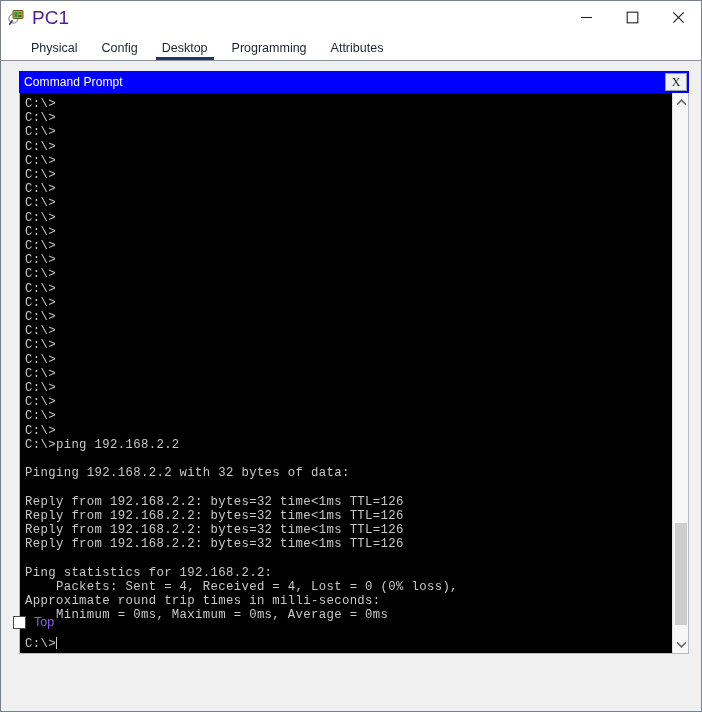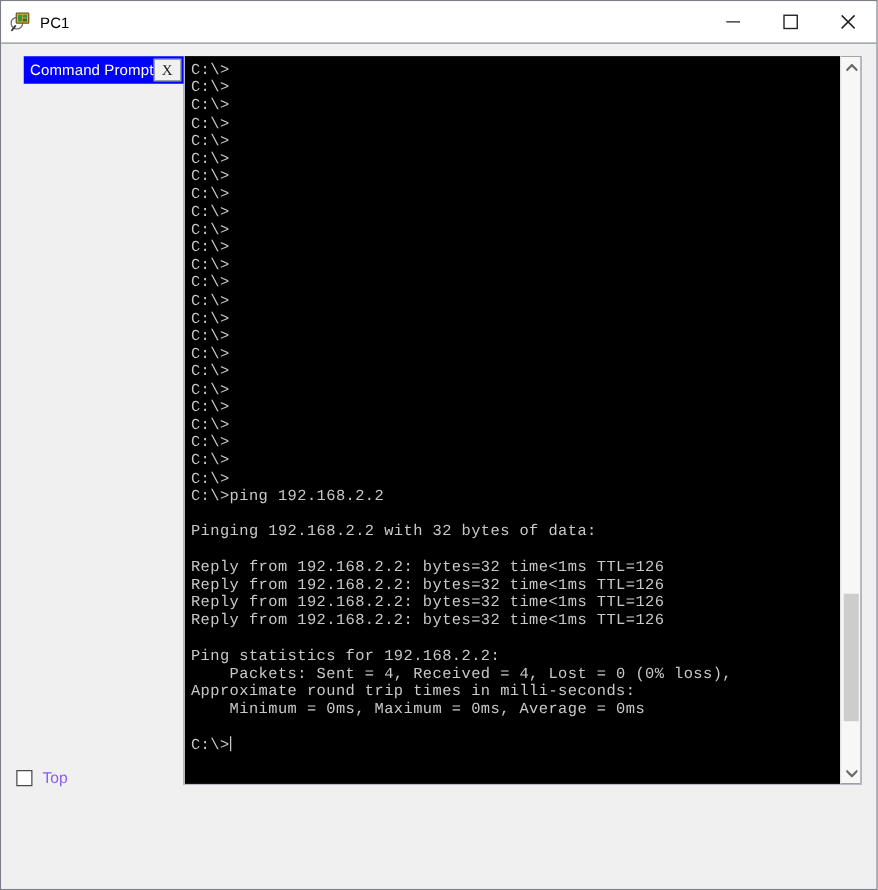--- a/index.html
+++ b/index.html
@@ -41,22 +41,22 @@
     padding-left: 7px;
     gap: 7px;
   }
   #app-icon {
     width: 17px;
     height: 17px;
     position: relative;
     flex: none;
   }
   #title-text {
-    font-size: 12px;
-    color: #000000;
+    font-size: 19px;
+    color: #4c1d95;
     letter-spacing: 0.1px;
   }
   #window-controls {
     position: absolute;
     right: 0;
     top: 0;
     height: 33px;
     display: flex;
   }
   .win-btn {
@@ -111,20 +111,21 @@
   }
 
   
   #cmd-window {
     position: absolute;
     left: 18px;
     top: 10px;
     width: 670px;
     height: 583px;
     display: flex;
+    flex-direction: column;
     box-sizing: border-box;
   }
   #cmd-titlebar {
     height: 22px;
     min-height: 22px;
     background: #0000ff;
     display: flex;
     align-items: center;
     justify-content: space-between;
     padding: 0 2px 0 5px;
@@ -279,20 +280,27 @@
       </div>
       <div class="win-btn">
         <svg width="13" height="13" viewBox="0 0 13 13">
           <line x1="1.3" y1="1.3" x2="11.7" y2="11.7" stroke="#202020" stroke-width="1.15"></line>
           <line x1="11.7" y1="1.3" x2="1.3" y2="11.7" stroke="#202020" stroke-width="1.15"></line>
         </svg>
       </div>
     </div>
   </div>
 
+  <div id="tabstrip">
+    <div class="tab">Physical</div>
+    <div class="tab">Config</div>
+    <div class="tab active">Desktop</div>
+    <div class="tab">Programming</div>
+    <div class="tab">Attributes</div>
+  </div>
 
   <div id="content-panel">
 
     <div id="cmd-window">
 
       <div id="cmd-titlebar">
         <span id="cmd-title-text">Command Prompt</span>
         <span id="cmd-close">X</span>
       </div>
 

